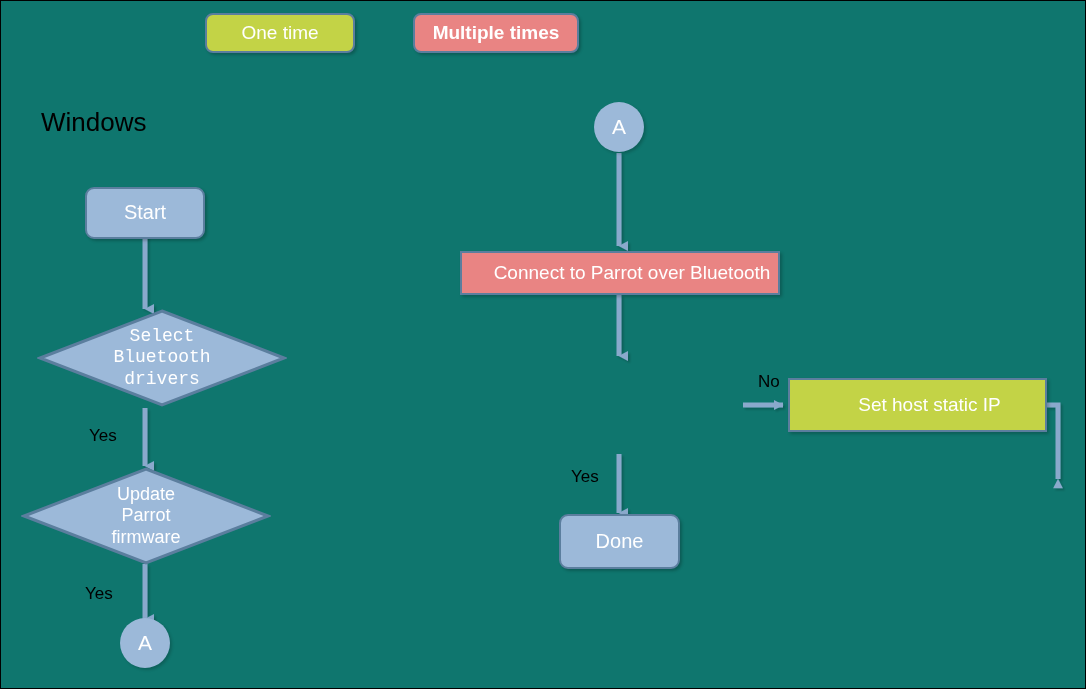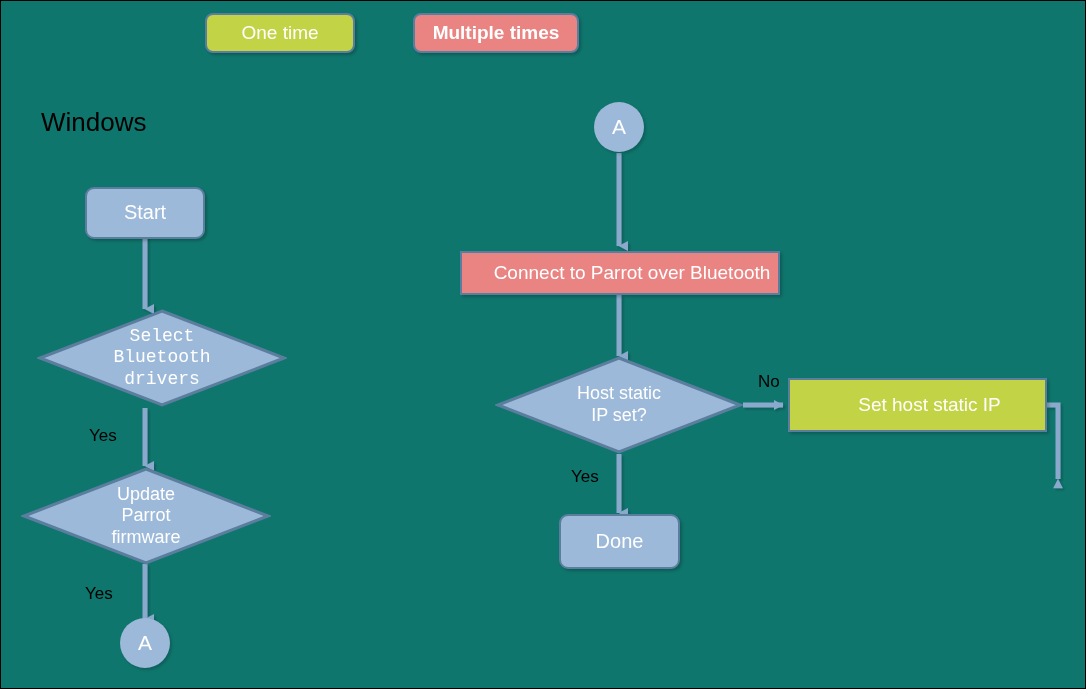--- a/index.html
+++ b/index.html
@@ -186,27 +186,20 @@
   </div>
 
   <div class="node circle t21" style="left:593px; top:101px; width:50px; height:50px;">
     <span>A</span>
   </div>
 
   <div class="node srect red t19" style="left:459px; top:250px; width:320px; height:44px;">
     <span>Connect to Parrot over Bluetooth</span>
   </div>
 
-  <div class="diamond-wrap" style="left:494px; top:354px; width:248px; height:100px;">
-    <svg width="248" height="100" viewBox="0 0 248 100">
-      <polygon points="124,3 245,50 124,97 3,50" fill="#9cb9d9" stroke="#5b7e9e" stroke-width="3"></polygon>
-    </svg>
-    <div class="diamond-label t18">Host static
-IP set?</div>
-  </div>
 
   <div class="edge-label" style="left:749px; top:371px;margin-left:8px;">No</div>
 
   <div class="node srect green t19" style="left:787px; top:377px; width:259px; height:54px;">
     <span>Set host static IP</span>
   </div>
 
   <div class="edge-label" style="left:570px; top:466px;">Yes</div>
 
   <div class="node rrect t20" style="left:558px; top:513px; width:121px; height:55px;">

